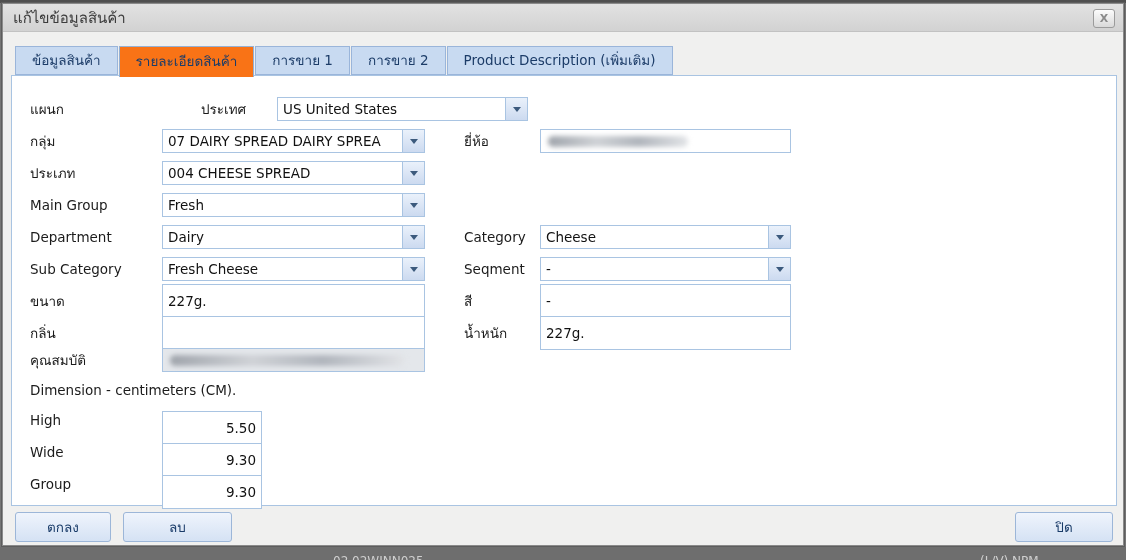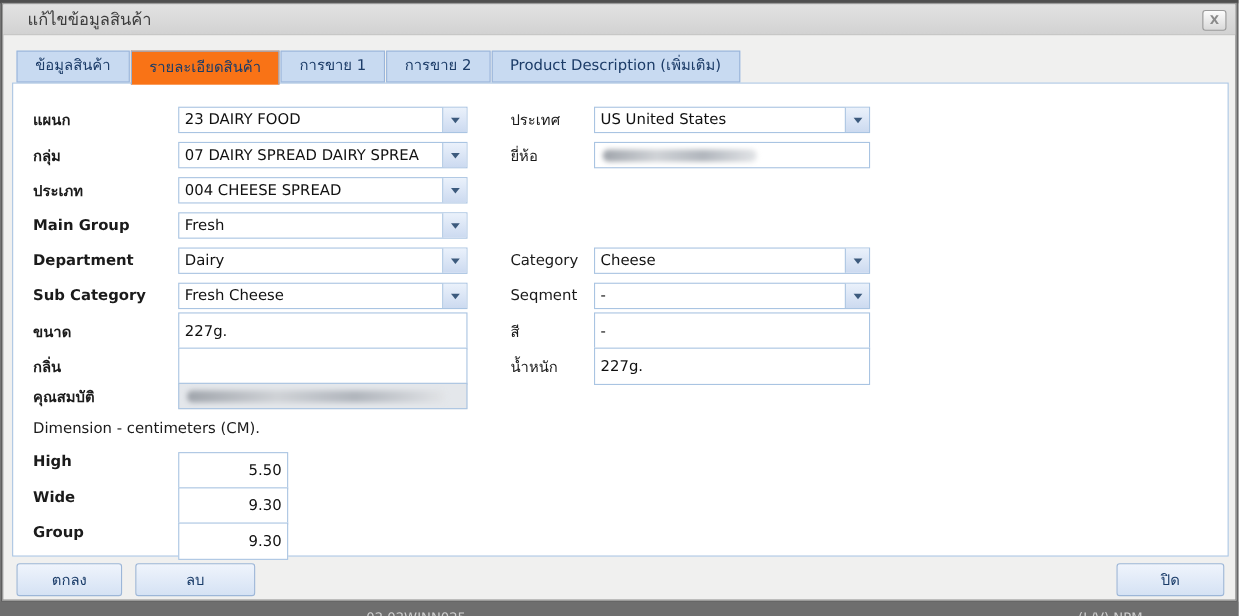--- a/index.html
+++ b/index.html
@@ -10,37 +10,37 @@
   .bottom-strip { position:absolute; left:0; top:547px; width:100%; height:13px; background:#6e6e6e; overflow:hidden; }
   .bg-frag { position:absolute; top:7px; color:#cfcfcf; font-size:12px; filter:blur(0.6px); white-space:nowrap; }
   .bg-frag.f1 { left:333px; }
   .bg-frag.f2 { left:980px; }
 
   .dialog { position:absolute; left:2px; top:3px; width:1122px; height:543px;
             background:#f0f0ef; border:1px solid #8a8a8a; box-shadow:0 0 0 1px #5d5d5d; }
 
   .titlebar { position:absolute; left:0; top:0; right:0; height:28px;
               background:linear-gradient(#e2e2e2,#d2d2d2); border-bottom:1px solid #c2c2c2;
-              display:flex; align-items:center; padding:0 22px; }
+              display:flex; align-items:center; padding:0 10px; }
   .title { font-size:15px; color:#3c3c3c; }
   .close-btn { position:absolute; right:8px; top:5px; width:22px; height:19px;
                background:linear-gradient(#fcfcfc,#d9d9d9); border:1px solid #9b9b9b; border-radius:3px;
                color:#8a8a8a; font-size:11px; font-weight:bold; line-height:17px; text-align:center; cursor:pointer; }
 
   .tabs { position:absolute; left:12px; top:42px; display:flex; gap:1px; z-index:2; align-items:flex-start; }
   .tab { height:29px; padding:0 16px; background:#c8daf1; border:1px solid #9ab5da;
          color:#1c3c68; font-size:13.5px; line-height:27px; cursor:pointer; white-space:nowrap; }
   .tab.active { height:31px; background:#f97316; border:1px solid #95b1d5; border-bottom:none;
                 line-height:29px; z-index:3; }
 
   .panel { position:absolute; left:8px; top:71px; width:1106px; height:431px;
            background:#fff; border:1px solid #a9c4e2; }
 
   .row { position:absolute; left:18px; display:flex; align-items:center; height:24px; }
-  .lbl { width:132px; font-size:13.5px; color:#1b1b1b;font-weight:bold; }
+  .lbl { width:132px; font-size:13.5px; color:#1b1b1b; }
   .rlbl { width:76px; margin-left:39px; font-size:13.5px; color:#1b1b1b; }
 
   .combo { display:flex; width:263px; height:24px; border:1px solid #a9c4e2; background:#fff; cursor:pointer; }
   .combo.narrow { width:251px; }
   .combo-val { flex:1; padding:3px 4px 0 5px; font-size:13.5px; color:#111;
                overflow:hidden; white-space:nowrap; }
   .combo-arrow { width:22px; border-left:1px solid #a9c4e2; background:linear-gradient(#eaf1fb,#ccdaf0);
                  display:flex; align-items:center; justify-content:center; }
   .tri { width:0; height:0; border-left:4px solid transparent; border-right:4px solid transparent;
          border-top:5px solid #3c5a7d; }
@@ -84,26 +84,20 @@
     <div class="tab active">รายละเอียดสินค้า</div>
     <div class="tab">การขาย 1</div>
     <div class="tab">การขาย 2</div>
     <div class="tab">Product Description (เพิ่มเติม)</div>
   </div>
 
   <div class="panel">
 
     <div class="row" style="top:21px">
       <span class="lbl">แผนก</span>
-      <div class="combo">
-        <div class="combo-val">23 DAIRY FOOD</div>
-        <div class="combo-arrow">
-            <span class="tri"></span>
-          </div>
-      </div>
       <span class="rlbl">ประเทศ</span>
       <div class="combo narrow">
         <div class="combo-val">US United States</div>
         <div class="combo-arrow">
             <span class="tri"></span>
           </div>
       </div>
     </div>
 
     <div class="row" style="top:53px">

